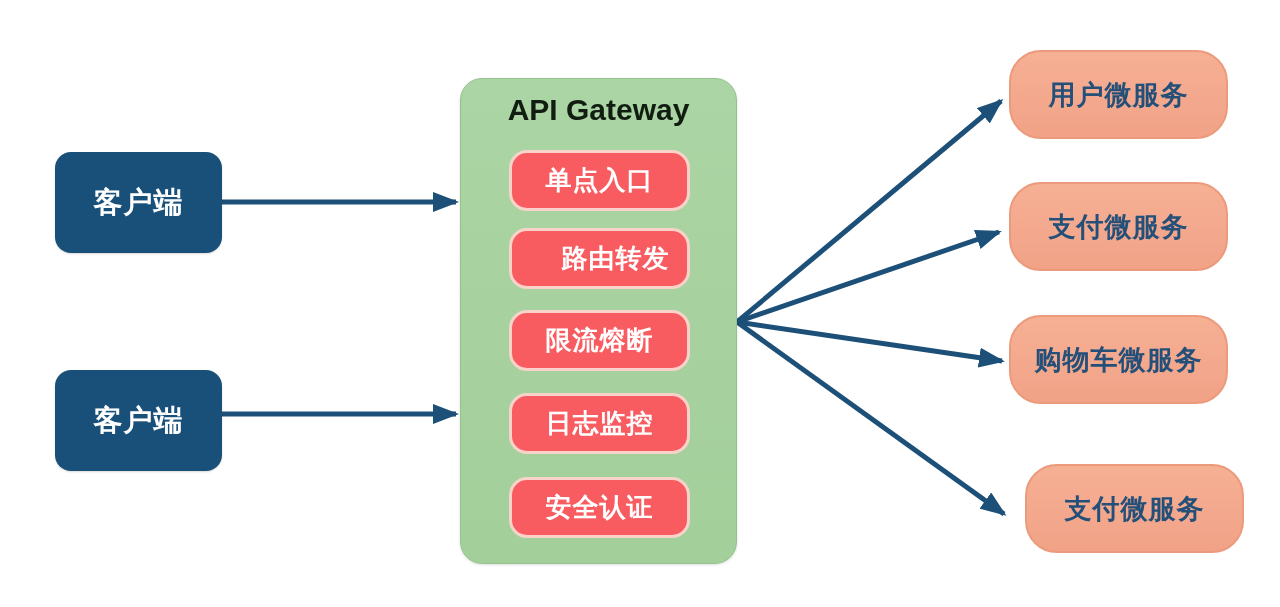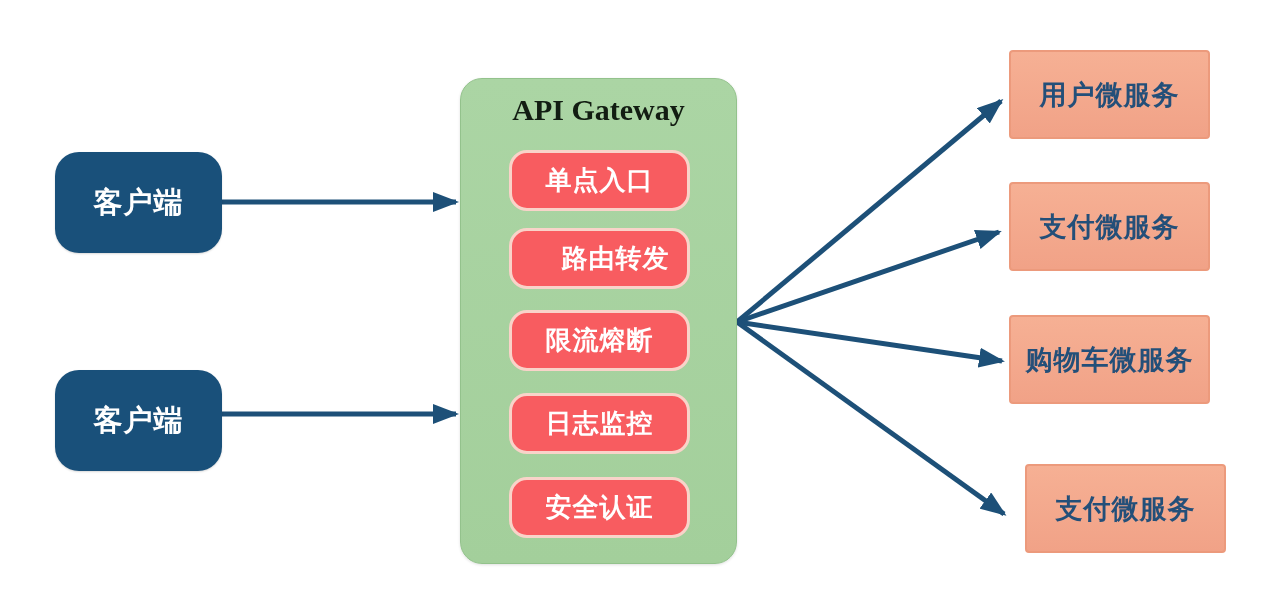--- a/index.html
+++ b/index.html
@@ -20,21 +20,21 @@
     left: 0; top: 0;
     width: 1280px; height: 607px;
     pointer-events: none;
   }
   .client-box {
     position: absolute;
     left: 55px;
     width: 167px;
     height: 101px;
     background: #19507a;
-    border-radius: 24px;
+    border-radius: 16px;
     display: flex;
     align-items: center;
     justify-content: center;
     color: #ffffff;
     font-size: 29px;
     font-weight: bold;
     letter-spacing: 1px;
     box-shadow: 0 1px 2px rgba(0,0,0,0.15);
   }
   .client-1 { top: 152px; }
@@ -50,21 +50,21 @@
     border: 1px solid #93c28c;
     border-radius: 22px;
     box-shadow: 0 1px 3px rgba(0,0,0,0.12);
   }
   .gateway-title {
     position: absolute;
     top: 14px;
     left: 0;
     width: 100%;
     text-align: center;
-    font-family: Liberation Serif, serif;
+    font-family: Liberation Sans, sans-serif;
     font-weight: bold;
     font-size: 30px;
     color: #121d12;
   }
   .feature-box {
     position: absolute;
     left: 48px;
     width: 181px;
     height: 61px;
     background: #f85c60;
@@ -81,25 +81,25 @@
   }
   .feature-1 { top: 71px; }
   .feature-2 { top: 149px; padding-left: 32px; }
   .feature-3 { top: 231px; }
   .feature-4 { top: 314px; }
   .feature-5 { top: 398px; }
 
   .service-box {
     position: absolute;
     left: 1009px;
-    width: 201px;
+    width: 219px;
     height: 89px;
     background: linear-gradient(180deg, #f6b094 0%, #f1a287 100%);
     border: 2px solid #ec9a7c;
-    border-radius: 4px;
+    border-radius: 32px;
     box-sizing: border-box;
     display: flex;
     align-items: center;
     justify-content: center;
     color: #234f79;
     font-size: 27px;
     font-weight: bold;
     letter-spacing: 1px;
   }
   .service-1 { top: 50px; }

